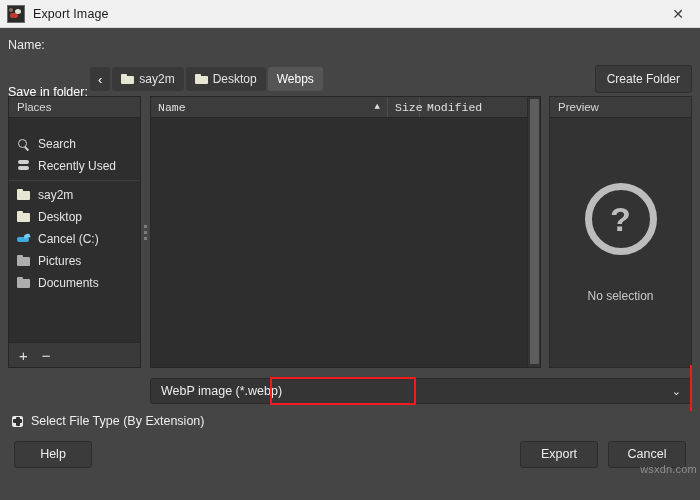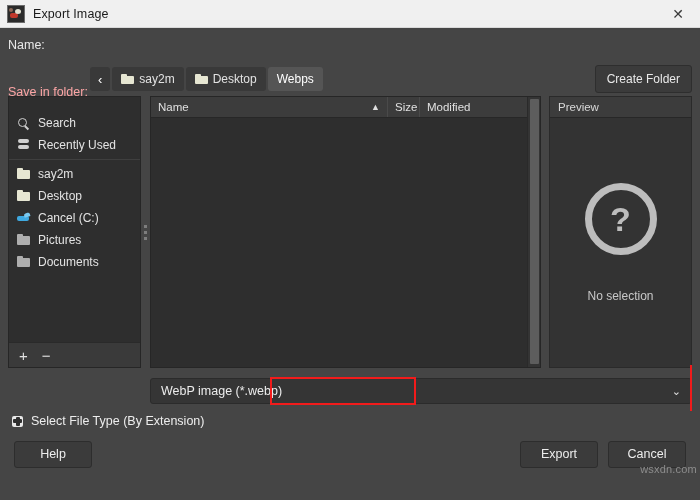--- a/index.html
+++ b/index.html
@@ -37,21 +37,21 @@
     width:100%;height:22px;box-sizing:border-box;background:#2b2b2b;border:1px solid #242424;
     color:#ececec;font-size:12.5px;font-family:"Liberation Sans",sans-serif;
     padding:0 0 0 24px;outline:none;
   }
   .caret{position:absolute;left:72px;top:4px;width:1px;height:14px;background:#e8e8e8;}
   .redbox{position:absolute;border:2.5px solid #f21b1b;pointer-events:none;box-sizing:border-box;}
   #redbox-name{left:5px;top:-4px;width:71px;height:30px;}
 
   
   .folder-row{height:34px;display:flex;align-items:center;padding:0 8px;background:#454545;}
-  .folder-label{font-size:12.5px;color:#fca5a5;width:82px;margin-top:25px;}
+  .folder-label{font-size:12.5px;color:#ffffff;width:82px;margin-top:25px;}
   .crumbs{display:flex;align-items:center;gap:2px;}
   .crumb{
     height:24px;display:flex;align-items:center;gap:5px;padding:0 9px;
     background:#393939;border-radius:3px;font-size:12px;color:#e2e2e2;
   }
   .crumb.back{padding:0 8px;color:#ffffff;font-size:13px;}
   .crumb.active{background:#555555;color:#ffffff;}
   .folder-ico{width:13px;height:10px;position:relative;display:inline-block;}
   .folder-ico:before{content:"";position:absolute;left:0;top:0;width:6px;height:3px;background:#e6e6d2;border-radius:1px 1px 0 0;}
   .folder-ico:after{content:"";position:absolute;left:0;top:2px;width:13px;height:8px;background:#e6e6d2;border-radius:1px;}
@@ -79,21 +79,21 @@
   .ic-folder:after{content:"";position:absolute;left:0px;top:2px;width:13px;height:9px;background:#e6e6d2;border-radius:1px;}
   .ic-folder.gray:before{background:#aeaeae;}
   .ic-folder.gray:after{background:#aeaeae;}
   .places-foot{height:24px;display:flex;align-items:center;gap:14px;padding-left:10px;background:#3a3a3a;border-top:1px solid #2a2a2a;}
   .pf-btn{color:#e0e0e0;font-size:15px;line-height:1;}
 
   .splitter{width:9px;display:flex;align-items:center;justify-content:center;background:#454545;}
   .splitter-dots{display:flex;flex-direction:column;gap:3px;}
   .splitter-dots i{width:3px;height:3px;background:#7d7d7d;display:block;}
 
-  .filepane{flex:1;display:flex;flex-direction:column;background:#2e2e2e;border:1px solid #262626;box-sizing:border-box;position:relative;}
+  .filepane{flex:1;display:flex;flex-direction:column;background:#2e2e2e;border:1px solid #262626;box-sizing:border-box;position:relative;font-family:Liberation Mono, monospace;}
   .col-head{height:20px;display:flex;background:#3c3c3c;border-bottom:1px solid #272727;font-size:11.5px;color:#e0e0e0;}
   .col{display:flex;align-items:center;padding-left:7px;border-right:1px solid #4a4a4a;box-sizing:border-box;}
   .col-name{flex:1;justify-content:space-between;padding-right:7px;}
   .sort-arrow{font-size:9px;color:#e0e0e0;}
   .col-size{width:32px;}
   .col-mod{width:120px;border-right:none;text-align:right;}
   .filelist{flex:1;background:#2e2e2e;}
   .vscroll{position:absolute;right:0;top:0;width:13px;height:100%;background:#343434;border-left:1px solid #2a2a2a;box-sizing:border-box;}
   .vthumb{position:absolute;left:2px;top:2px;width:9px;height:265px;background:#5d5d5d;border-radius:1px;}
 
@@ -176,20 +176,21 @@
       <div class="crumb active">
         <span>Webps</span>
       </div>
     </div>
     <div class="create-folder">Create Folder</div>
   </div>
 
   <div class="body">
 
     <div class="places">
+      <div class="places-head">Places</div>
       <div class="places-list">
         <div class="place">
           <span class="ic ic-search"></span>
           <span>Search</span>
         </div>
         <div class="place">
           <span class="ic ic-recent"></span>
           <span>Recently Used</span>
         </div>
         <div class="place-sep"></div>

